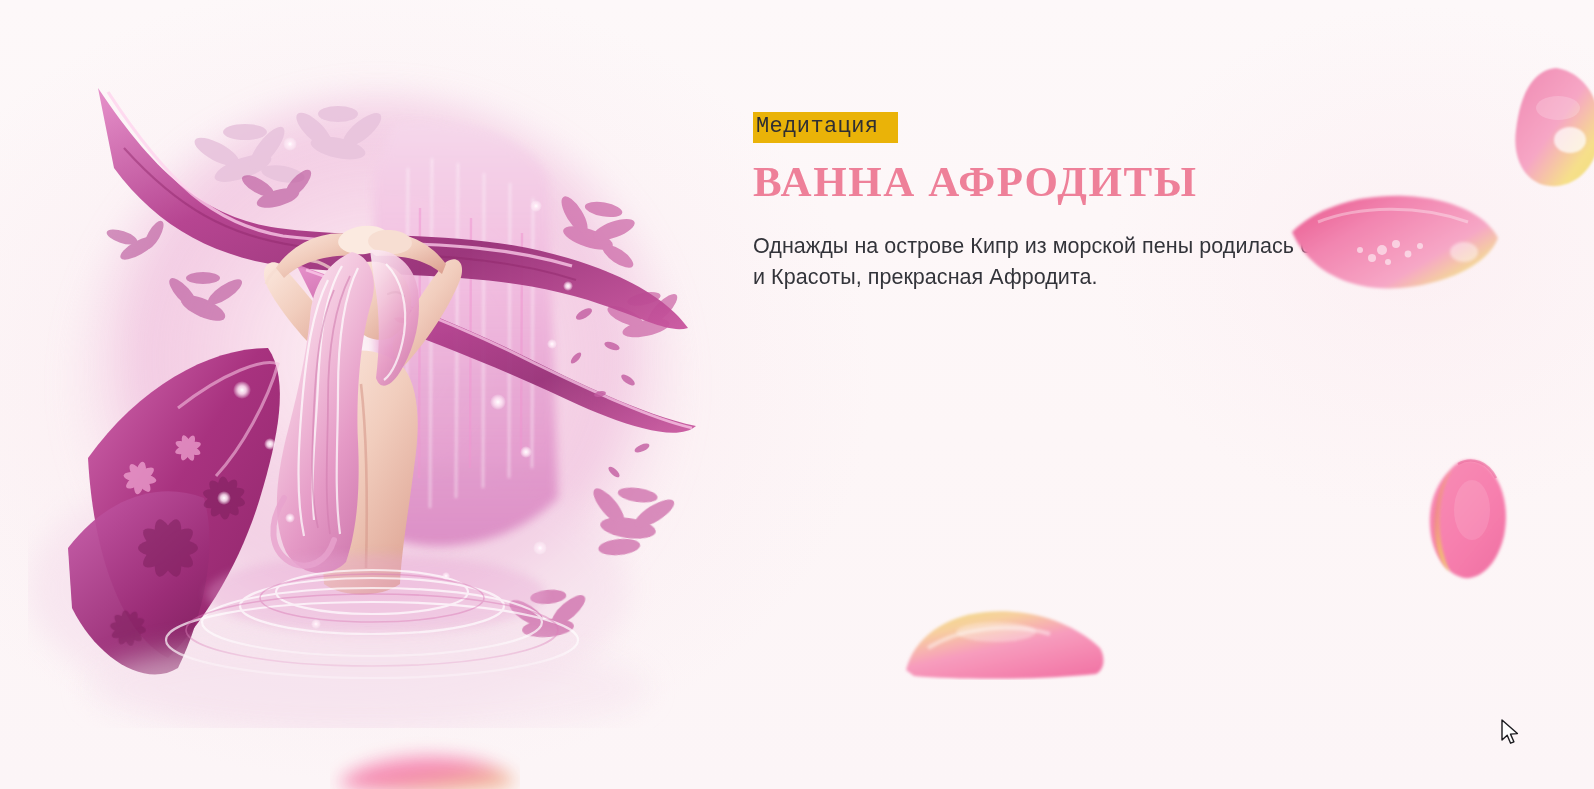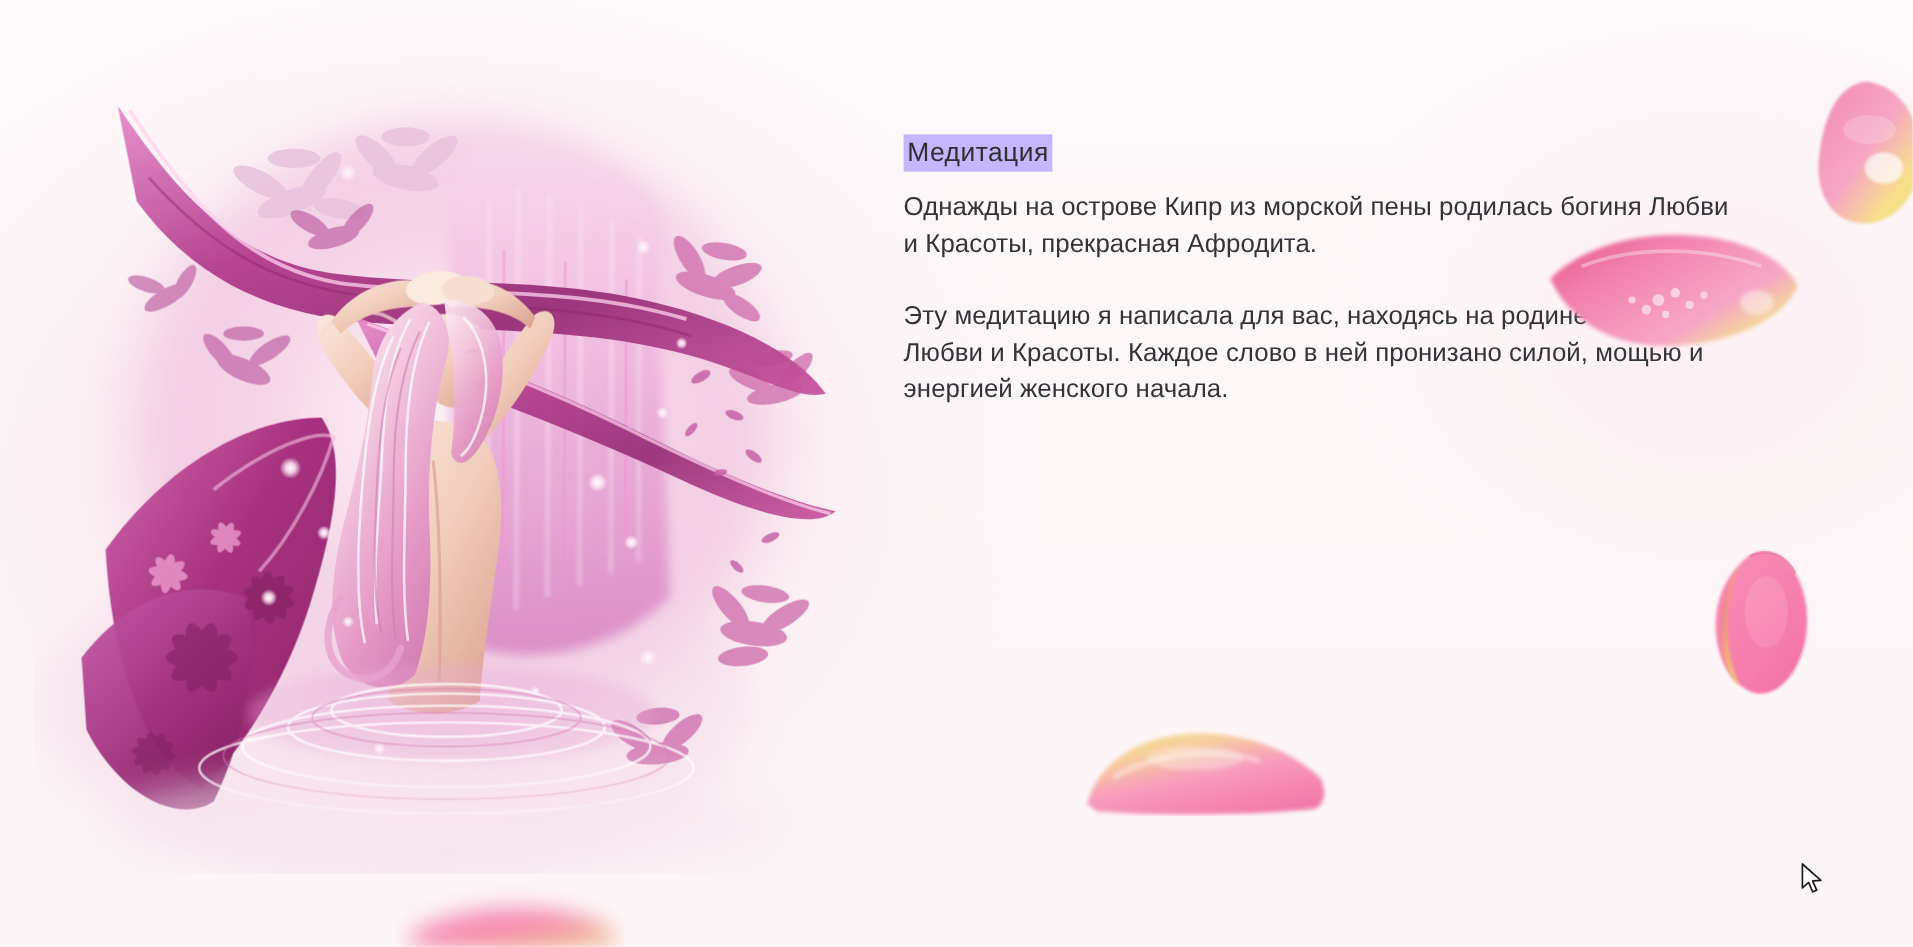--- a/index.html
+++ b/index.html
@@ -51,27 +51,27 @@
     top: 112px;
     width: 700px;
   }
 
   .eyebrow-wrap {
     margin: 0 0 14px 0;
     line-height: 0;
   }
   .eyebrow {
     display: inline-block;
-    background: #c4b5fd;
+    background: #eab308;
     color: #2f2f33;
     font-size: 22px;
     line-height: 28px;
     letter-spacing: 0.4px;
-    padding: 1px 3px 2px 3px;
-    font-family: Liberation Sans, sans-serif;
+    padding: 1px 20px 2px 3px;
+    font-family: Liberation Mono, monospace;
   }
 
   .headline {
     margin: 0 0 24px 0;
     font-family: "Liberation Serif", "DejaVu Serif", serif;
     font-weight: 700;
     font-size: 43px;
     line-height: 50px;
     letter-spacing: 1.6px;
     color: #ee8099;
@@ -425,24 +425,24 @@
       </g>
     </svg>
   </div>
 
   <div id="content">
 
     <div class="eyebrow-wrap">
       <span class="eyebrow">Медитация</span>
     </div>
 
+    <h1 class="headline">ВАННА АФРОДИТЫ</h1>
 
     <div class="body-copy">
       <p class="para">Однажды на острове Кипр из морской пены родилась богиня Любви и Красоты, прекрасная Афродита.</p>
-      <p class="para">Эту медитацию я написала для вас, находясь на родине богини Любви и Красоты. Каждое слово в ней пронизано силой, мощью и энергией женского начала.</p>
     </div>
   </div>
 
   <div class="petal" id="petal-top-right">
     <svg viewBox="0 0 104 132" xmlns="http://www.w3.org/2000/svg" aria-hidden="true">
       <defs>
         <linearGradient id="pg1" x1="0" y1="0" x2="1" y2="1">
           <stop offset="0%" stop-color="#f08ab2"></stop>
           <stop offset="48%" stop-color="#f6a6c5"></stop>
           <stop offset="78%" stop-color="#f6e08a"></stop>

